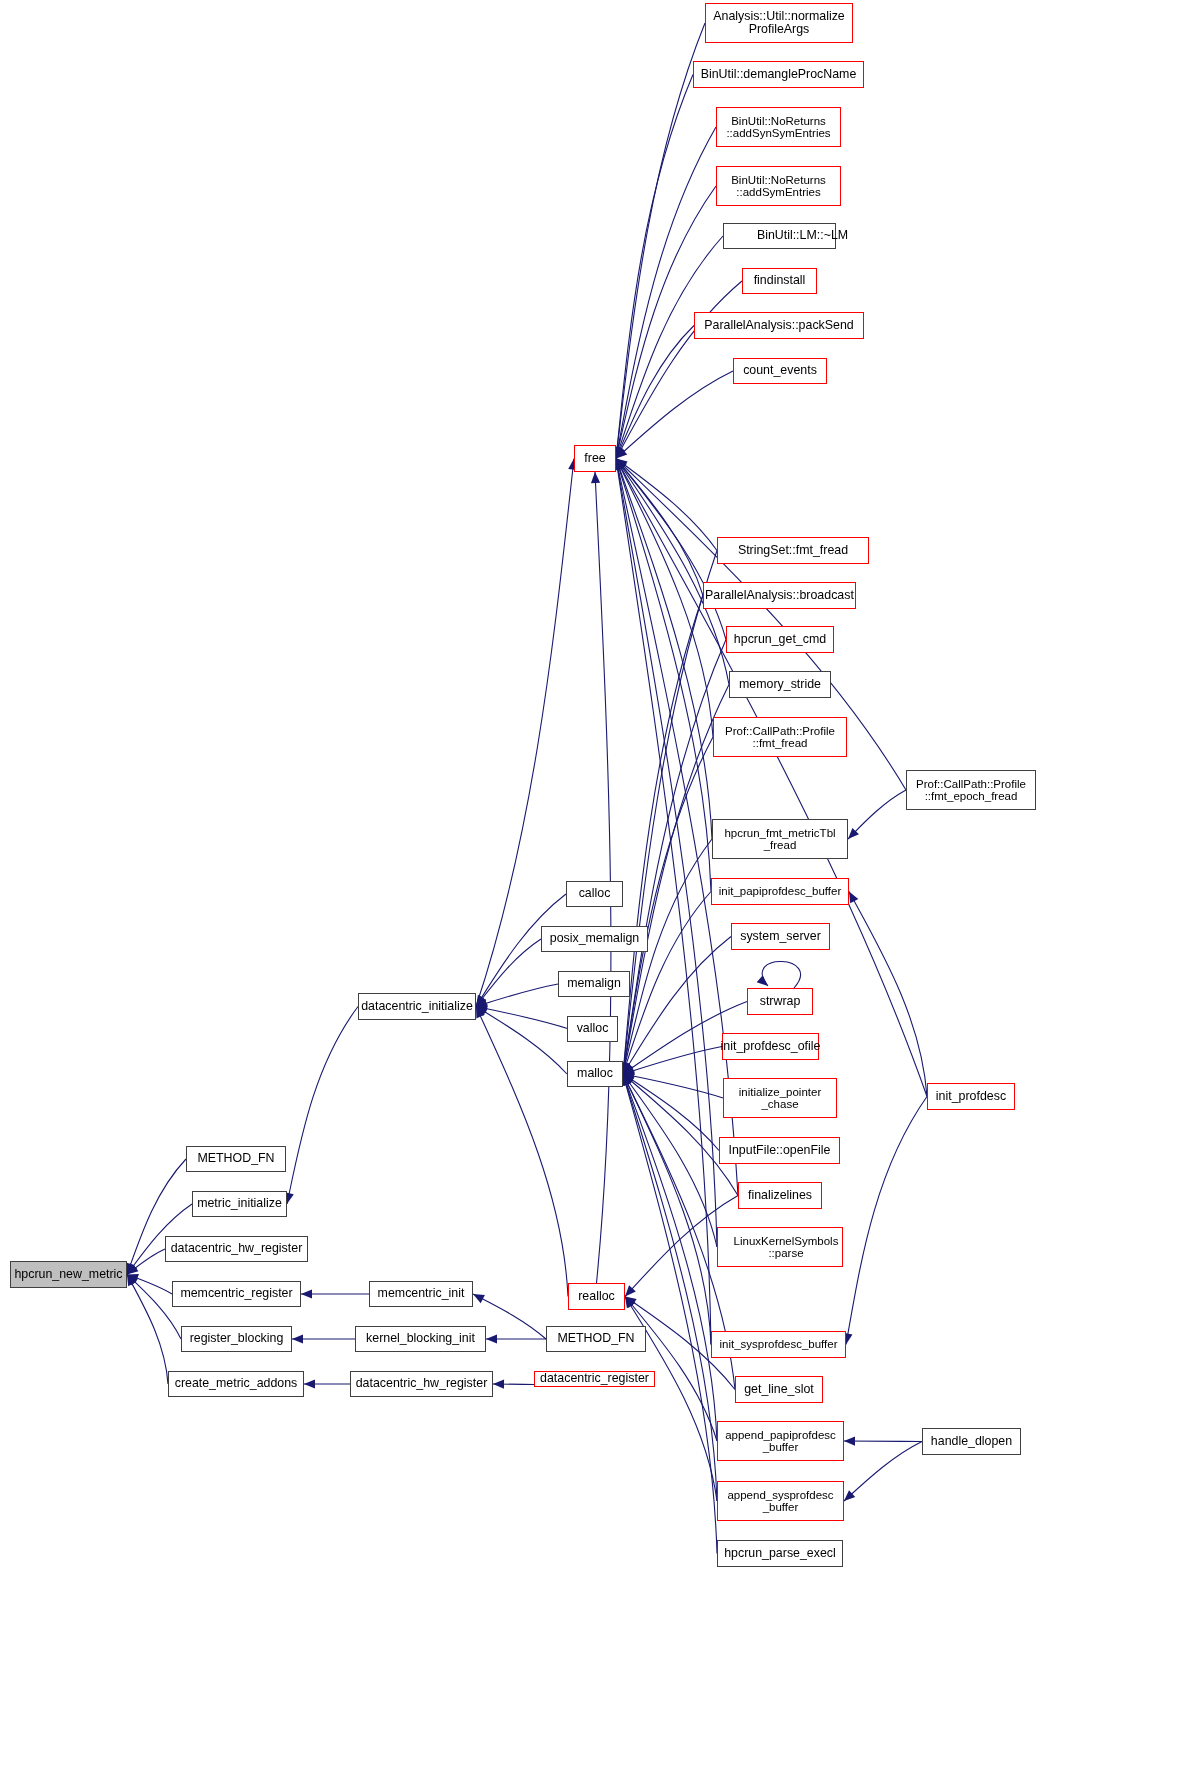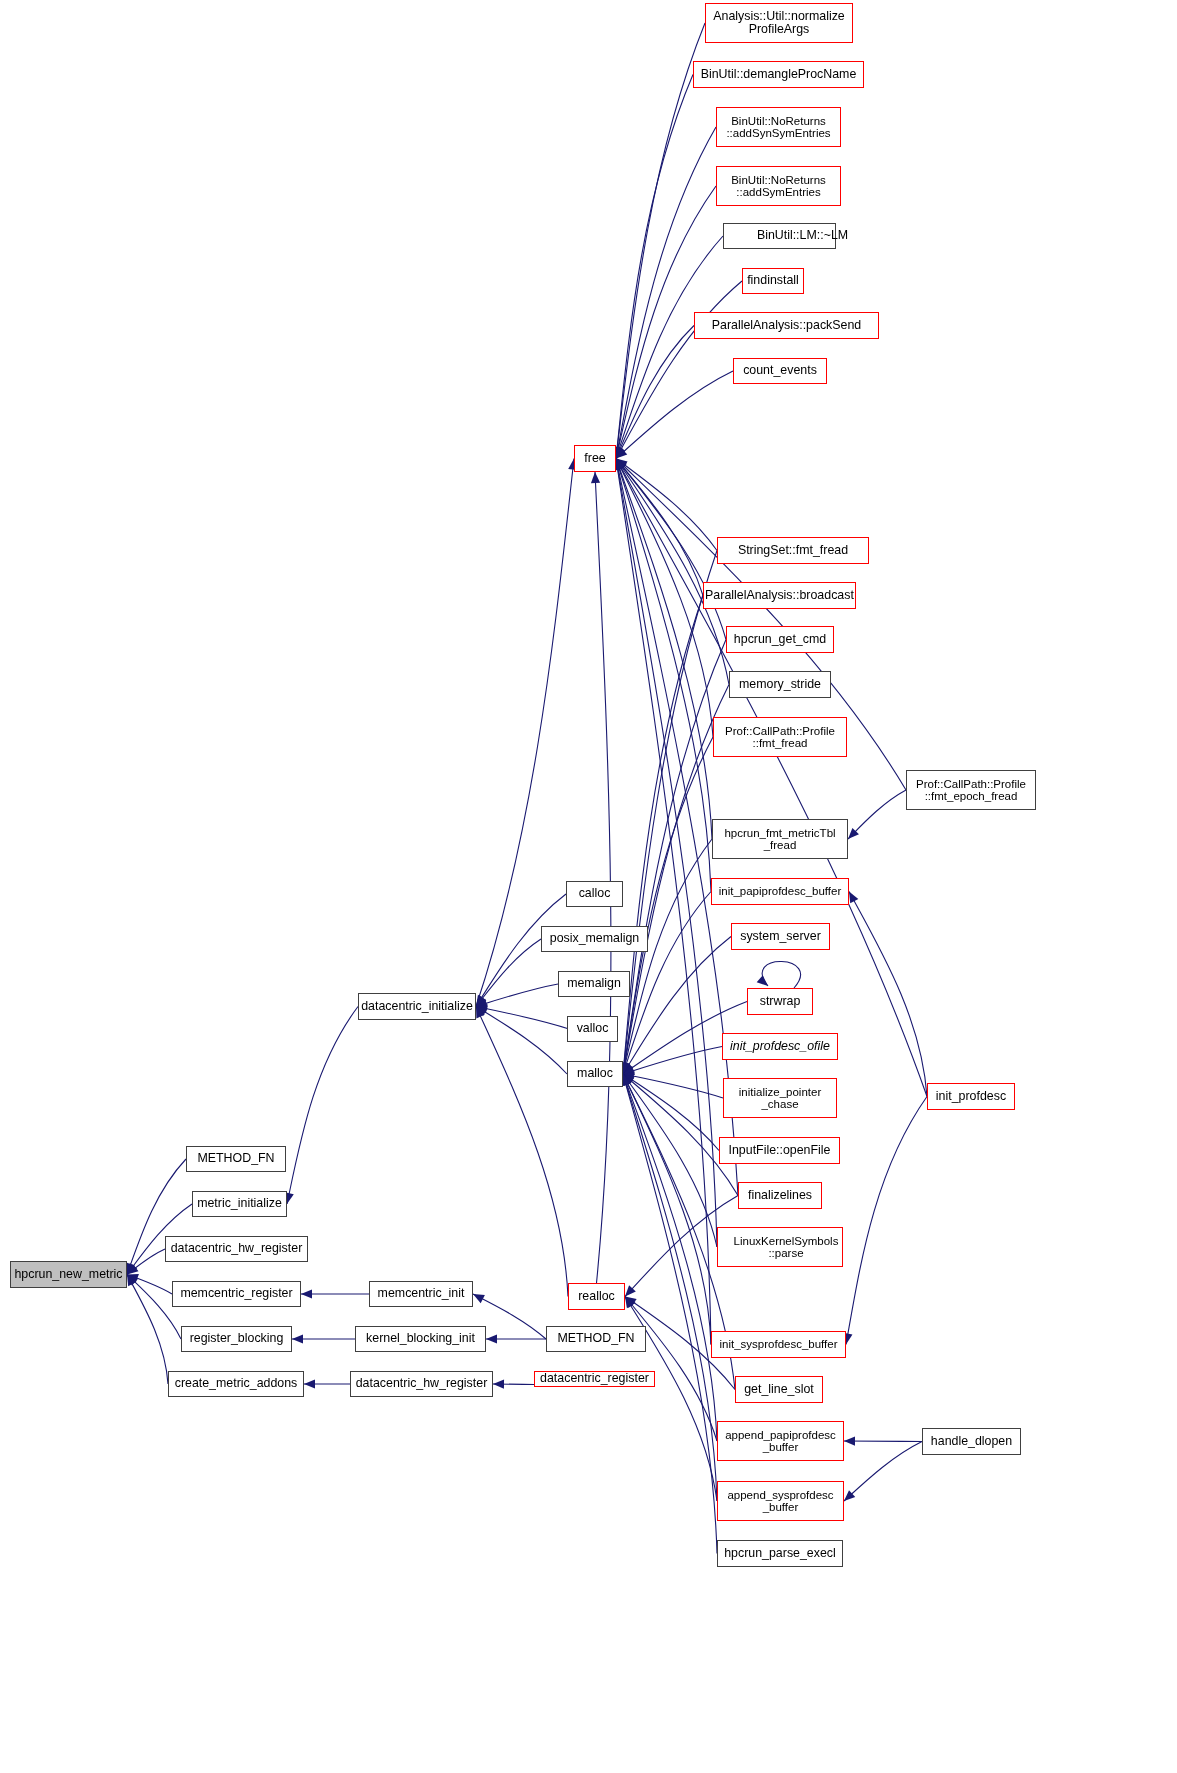--- a/index.html
+++ b/index.html
@@ -171,24 +171,24 @@
         <span>BinUtil::NoReturns
 ::addSynSymEntries</span>
       </div>
       <div class="node n-red" style="left: 716px; top: 166px; width: 125px; height: 40px; font-size: 11.5px;">
         <span>BinUtil::NoReturns
 ::addSymEntries</span>
       </div>
       <div class="node n-black" style="left: 723px; top: 223px; width: 113px; height: 26px; font-size: 12.4px; padding-left: 46px;">
         <span>BinUtil::LM::~LM</span>
       </div>
-      <div class="node n-red" style="left: 742px; top: 268px; width: 62px; height: 26px; font-size: 12.4px;">
+      <div class="node n-red" style="left: 742px; top: 268px; width: 75px; height: 26px; font-size: 12.4px;">
         <span>findinstall</span>
       </div>
-      <div class="node n-red" style="left: 694px; top: 312px; width: 185px; height: 27px; font-size: 12.4px;">
+      <div class="node n-red" style="left: 694px; top: 312px; width: 170px; height: 27px; font-size: 12.4px;">
         <span>ParallelAnalysis::packSend</span>
       </div>
       <div class="node n-red" style="left: 733px; top: 358px; width: 94px; height: 26px; font-size: 12.4px;">
         <span>count_events</span>
       </div>
       <div class="node n-red" style="left: 574px; top: 445px; width: 42px; height: 27px; font-size: 12.4px;">
         <span>free</span>
       </div>
       <div class="node n-red" style="left: 717px; top: 537px; width: 152px; height: 27px; font-size: 12.4px;">
         <span>StringSet::fmt_fread</span>
@@ -216,21 +216,21 @@
       </div>
       <div class="node n-red" style="left: 711px; top: 878px; width: 138px; height: 27px; font-size: 11.5px;">
         <span>init_papiprofdesc_buffer</span>
       </div>
       <div class="node n-red" style="left: 731px; top: 923px; width: 99px; height: 27px; font-size: 12.4px;">
         <span>system_server</span>
       </div>
       <div class="node n-red" style="left: 747px; top: 988px; width: 66px; height: 27px; font-size: 12.4px;">
         <span>strwrap</span>
       </div>
-      <div class="node n-red" style="left: 722px; top: 1033px; width: 116px; height: 27px; font-size: 12.4px; font-style: italic;">
+      <div class="node n-red" style="left: 722px; top: 1033px; width: 97px; height: 27px; font-size: 12.4px;">
         <span>init_profdesc_ofile</span>
       </div>
       <div class="node n-red" style="left: 723px; top: 1078px; width: 114px; height: 40px; font-size: 11.5px;">
         <span>initialize_pointer
 _chase</span>
       </div>
       <div class="node n-red" style="left: 719px; top: 1137px; width: 121px; height: 27px; font-size: 12.4px;">
         <span>InputFile::openFile</span>
       </div>
       <div class="node n-red" style="left: 738px; top: 1182px; width: 84px; height: 27px; font-size: 12.4px;">

